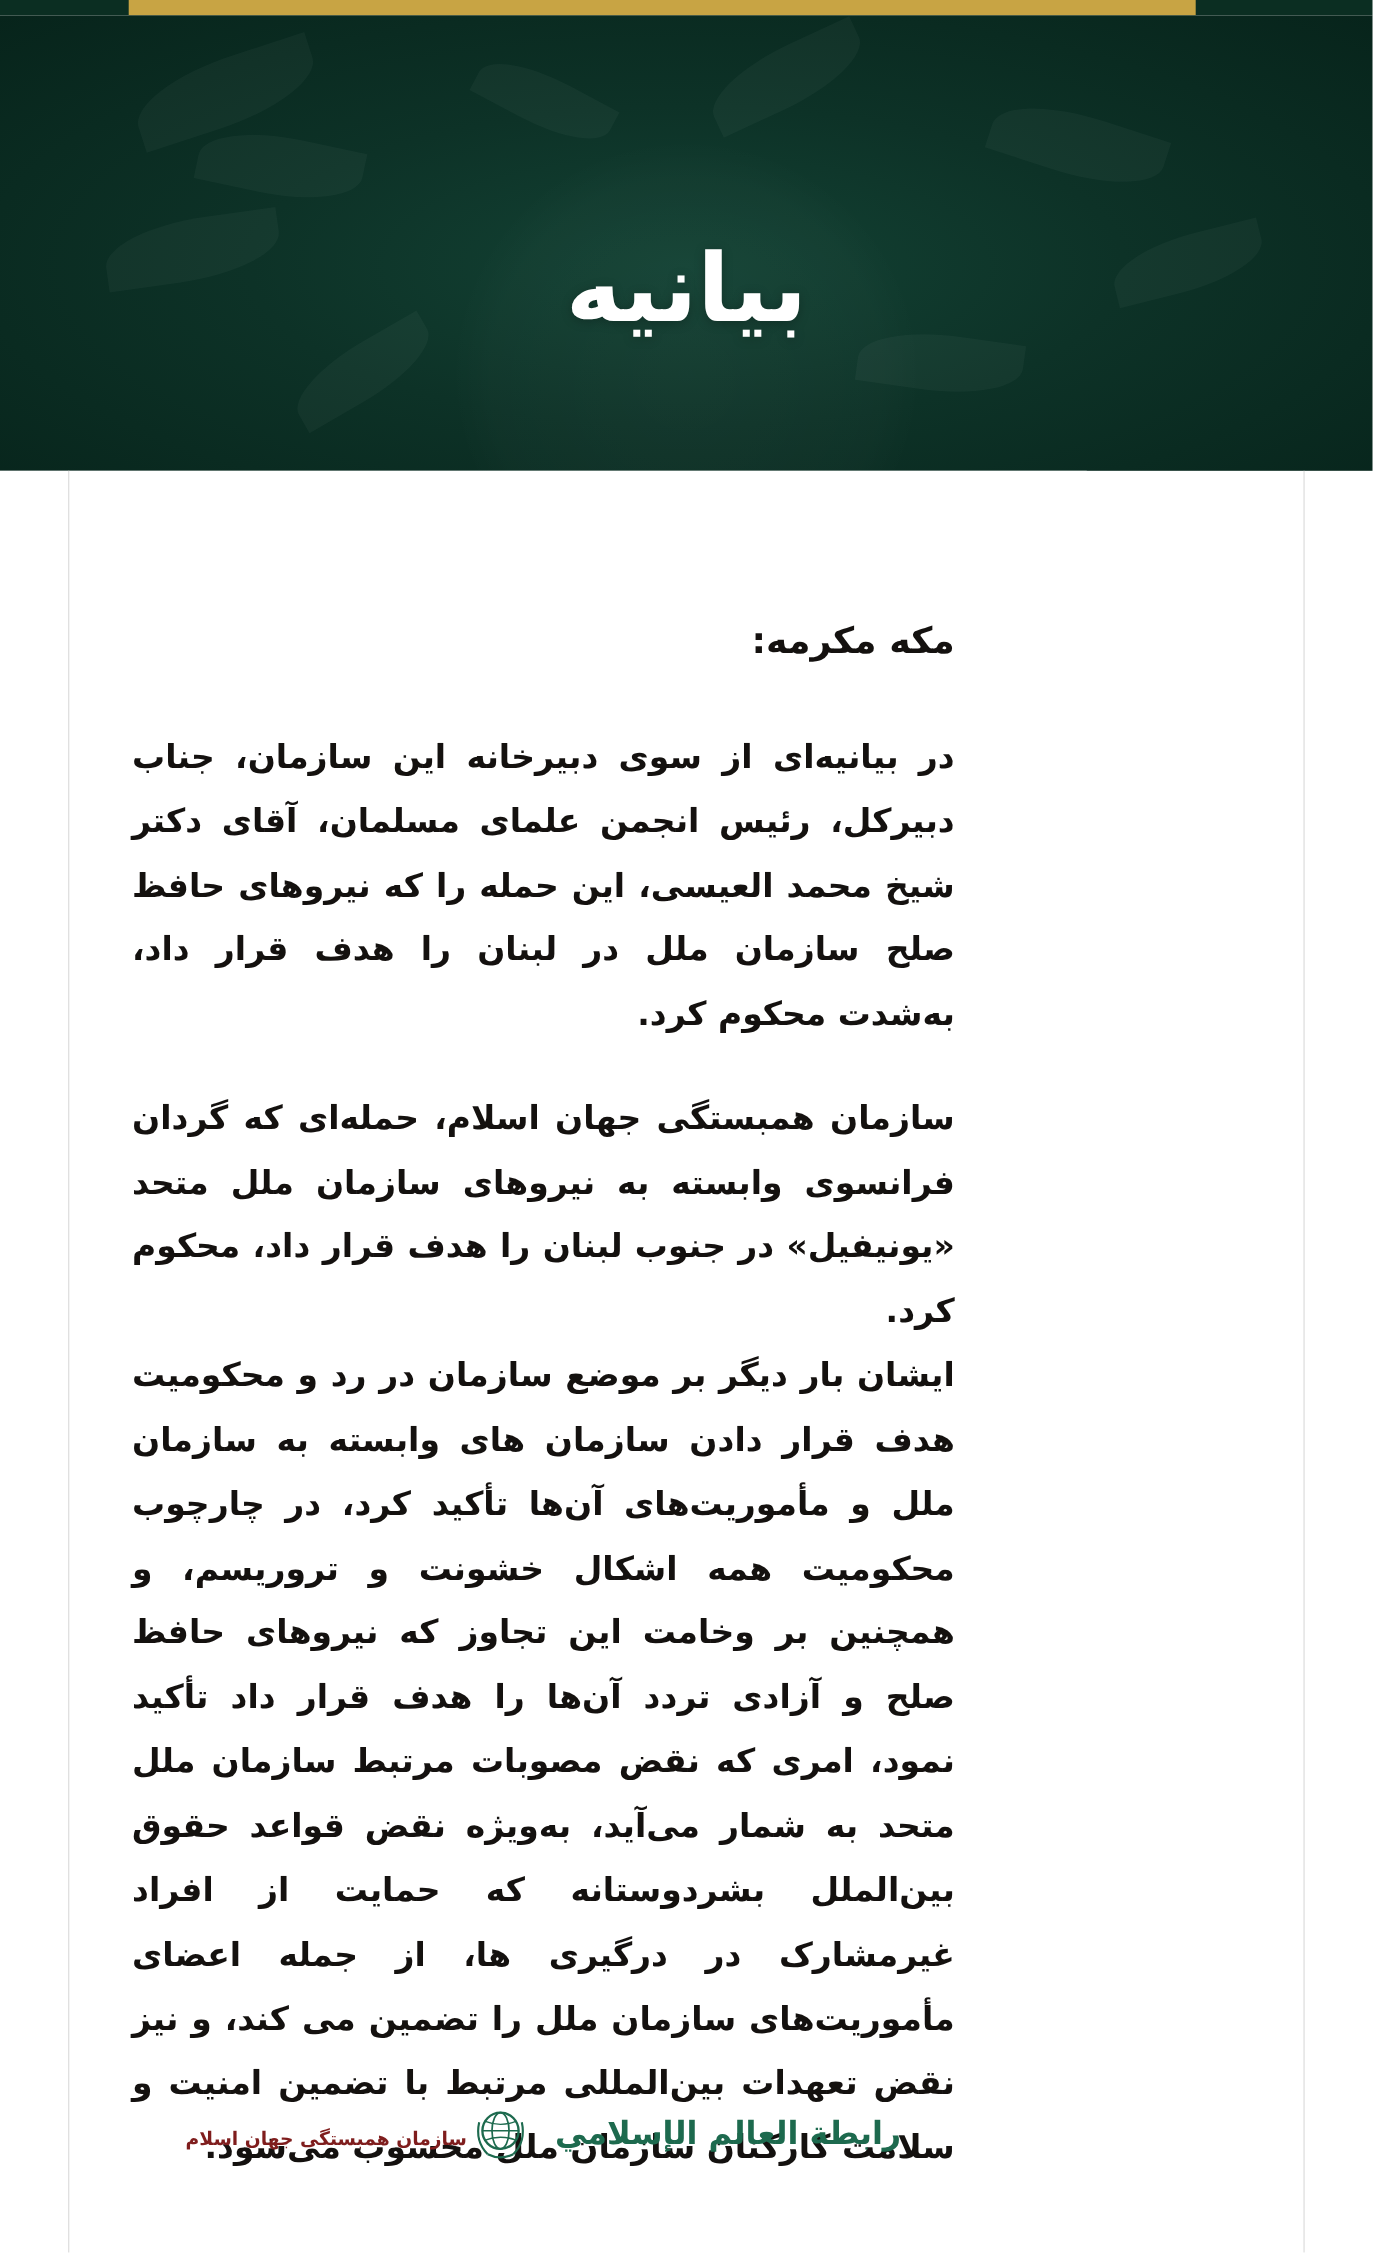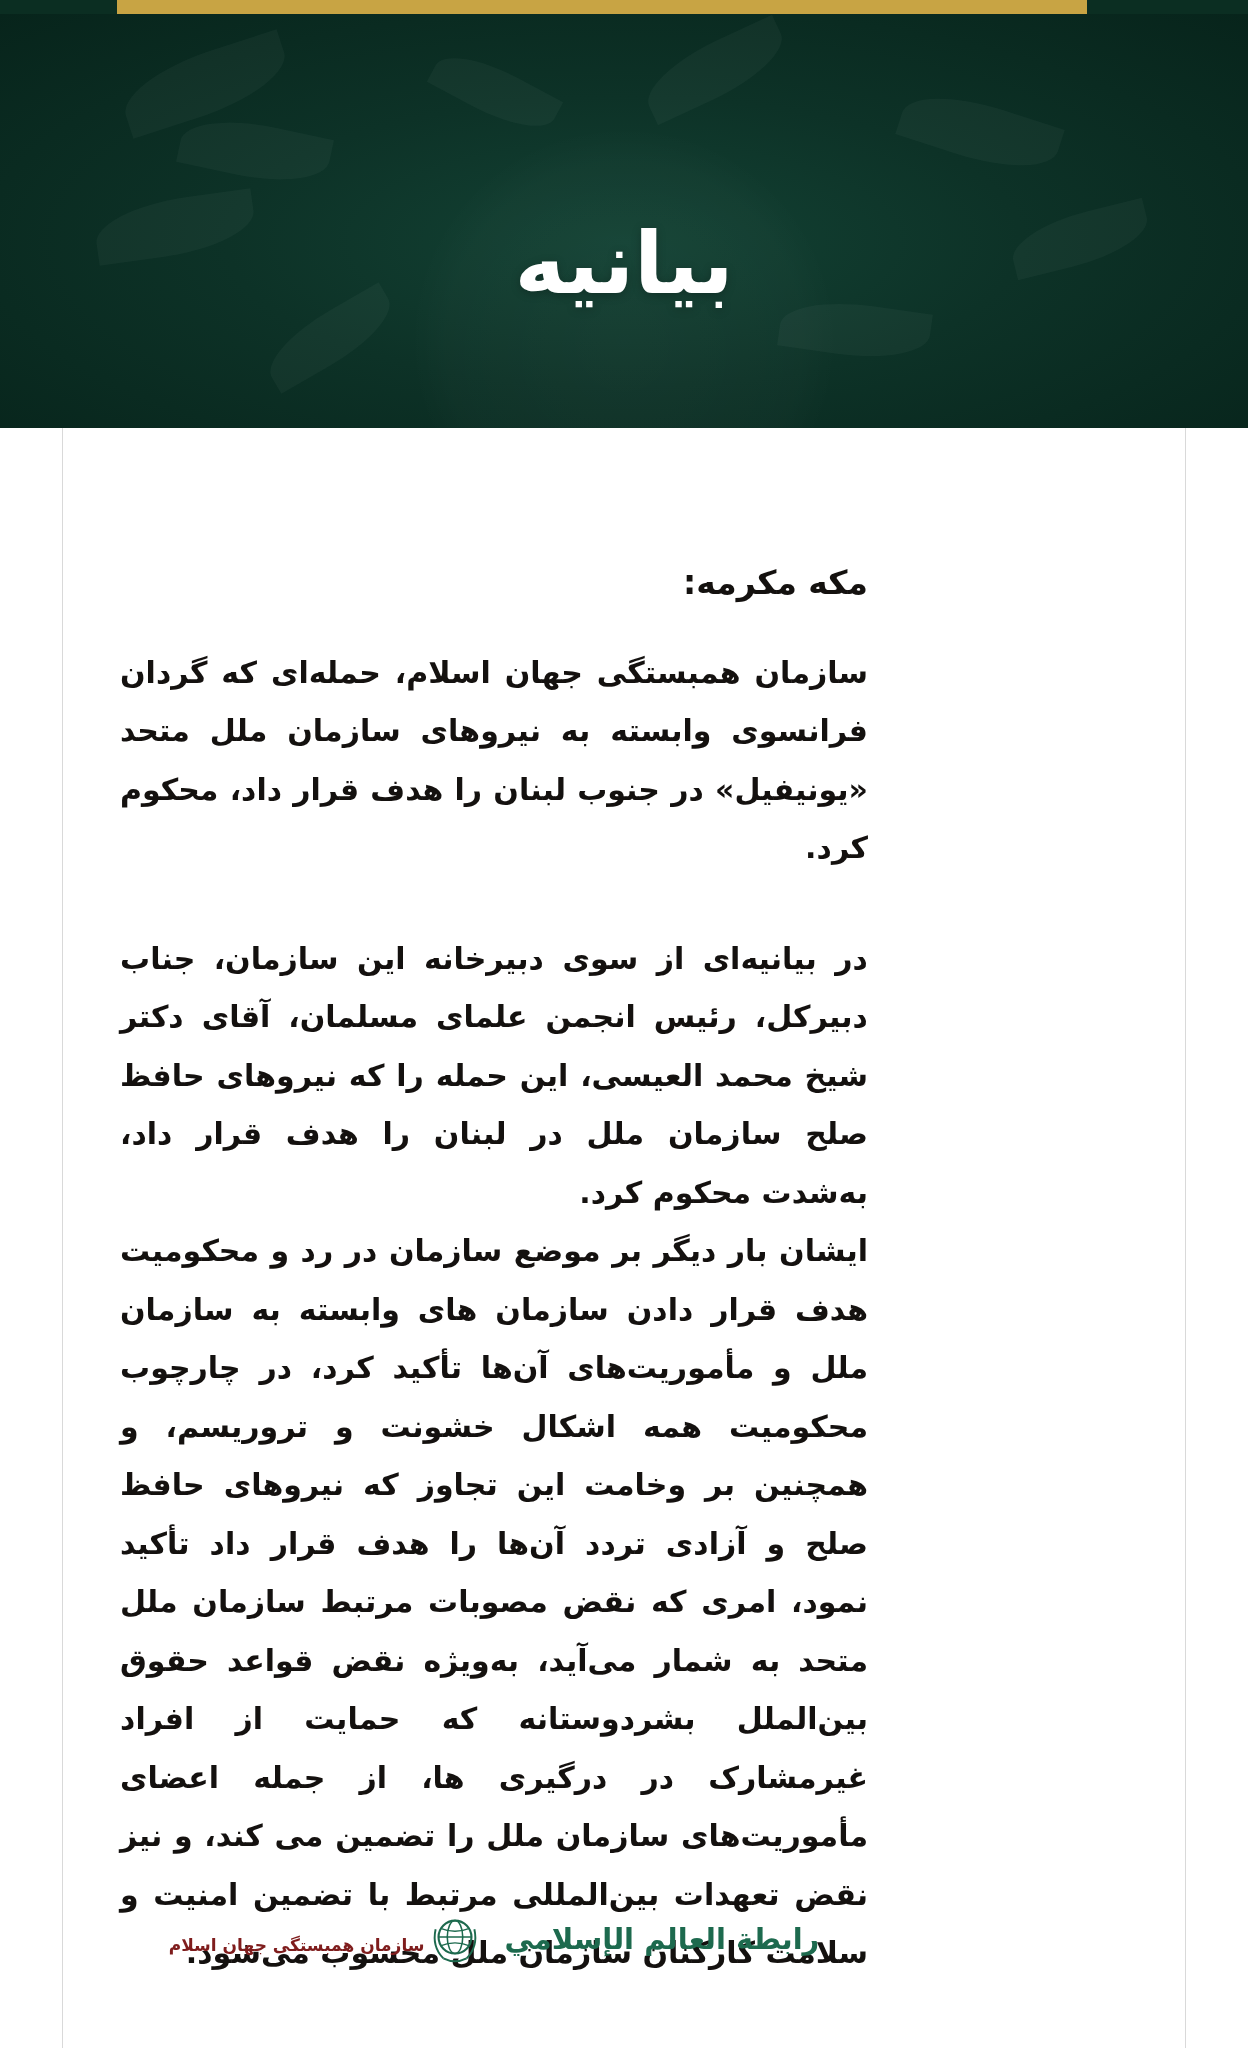--- a/index.html
+++ b/index.html
@@ -193,22 +193,22 @@
     <div class="leaf" style="left:260px;  top:300px; width:140px; height:48px;  transform:rotate(-30deg);"></div>
     <div class="header-title">بیانیه</div>
   </div>
 
   <div class="content">
     <div class="rule-left"></div>
     <div class="rule-right"></div>
 
     <div class="text-block">
       <div class="salutation">مکه مکرمه:</div>
+      <p class="para p2">در بیانیه‌ای از سوی دبیرخانه این سازمان، جناب دبیرکل، رئیس انجمن علمای مسلمان، آقای دکتر شیخ محمد العیسی، این حمله را که نیروهای حافظ صلح سازمان ملل در لبنان را هدف قرار داد، به‌شدت محکوم کرد.</p>
       <p class="para p1">سازمان همبستگی جهان اسلام، حمله‌ای که گردان فرانسوی وابسته به نیروهای سازمان ملل متحد «یونیفیل» در جنوب لبنان را هدف قرار داد، محکوم کرد.</p>
-      <p class="para p2">در بیانیه‌ای از سوی دبیرخانه این سازمان، جناب دبیرکل، رئیس انجمن علمای مسلمان، آقای دکتر شیخ محمد العیسی، این حمله را که نیروهای حافظ صلح سازمان ملل در لبنان را هدف قرار داد، به‌شدت محکوم کرد.</p>
       <p class="para p3">ایشان بار دیگر بر موضع سازمان در رد و محکومیت هدف قرار دادن سازمان های وابسته به سازمان ملل و مأموریت‌های آن‌ها تأکید کرد، در چارچوب محکومیت همه اشکال خشونت و تروریسم، و همچنین بر وخامت این تجاوز که نیروهای حافظ صلح و آزادی تردد آن‌ها را هدف قرار داد تأکید نمود، امری که نقض مصوبات مرتبط سازمان ملل متحد به شمار می‌آید، به‌ویژه نقض قواعد حقوق بین‌الملل بشردوستانه که حمایت از افراد غیرمشارک در درگیری ها، از جمله اعضای مأموریت‌های سازمان ملل را تضمین می کند، و نیز نقض تعهدات بین‌المللی مرتبط با تضمین امنیت و سلامت کارکنان سازمان ملل محسوب می‌شود.</p>
     </div>
 
     <div class="footer">
       <div class="footer-row">
         <svg class="footer-emblem" viewBox="0 0 64 64">
           <circle cx="32" cy="30" r="17" fill="none" stroke="#1d6a4e" stroke-width="2.2"></circle>
           <ellipse cx="32" cy="30" rx="8" ry="17" fill="none" stroke="#1d6a4e" stroke-width="1.6"></ellipse>
           <line x1="15" y1="30" x2="49" y2="30" stroke="#1d6a4e" stroke-width="1.6"></line>
           <path d="M17 21 Q32 27 47 21" fill="none" stroke="#1d6a4e" stroke-width="1.4"></path>

